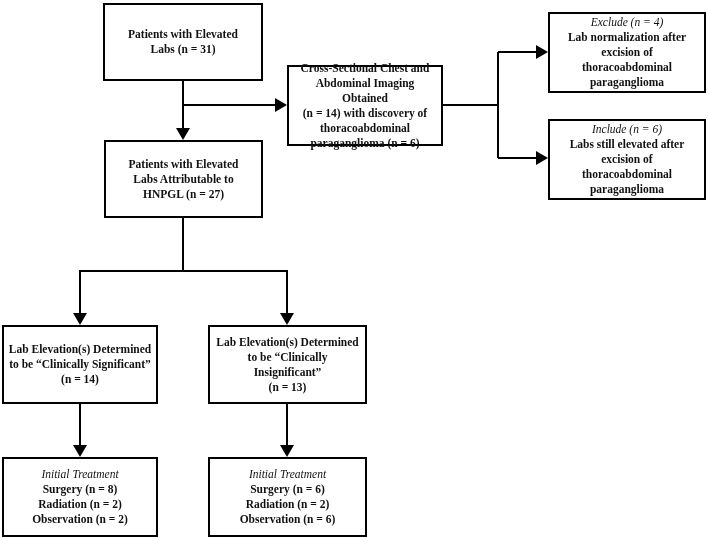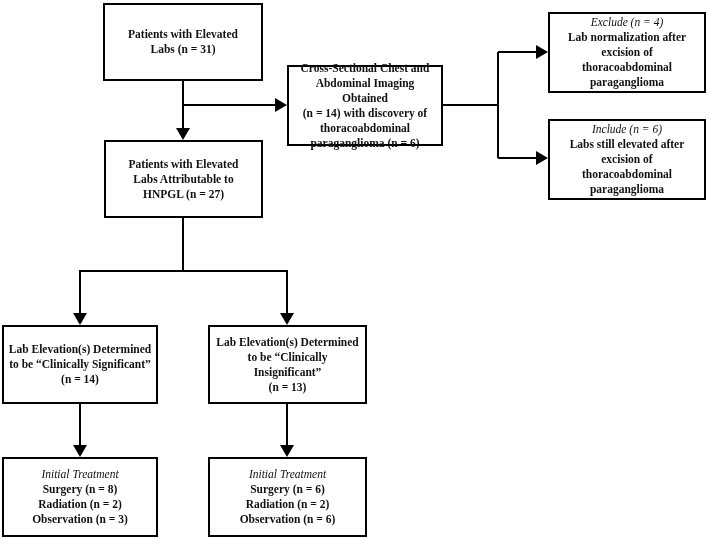--- a/index.html
+++ b/index.html
@@ -154,21 +154,21 @@
   <div id="node-insignificant" class="flow-node">
     <span class="node-text">Lab Elevation(s) Determined
 to be “Clinically Insignificant”
 (n = 13)</span>
   </div>
 
   <div id="node-treatment-significant" class="flow-node">
     <span class="node-heading">Initial Treatment</span>
     <span class="node-text">Surgery (n = 8)</span>
     <span class="node-text">Radiation (n = 2)</span>
-    <span class="node-text">Observation (n = 3)</span>
+    <span class="node-text">Observation (n = 2)</span>
   </div>
 
   <div id="node-treatment-insignificant" class="flow-node">
     <span class="node-heading">Initial Treatment</span>
     <span class="node-text">Surgery (n = 6)</span>
     <span class="node-text">Radiation (n = 2)</span>
     <span class="node-text">Observation (n = 6)</span>
   </div>
 
 </div>

